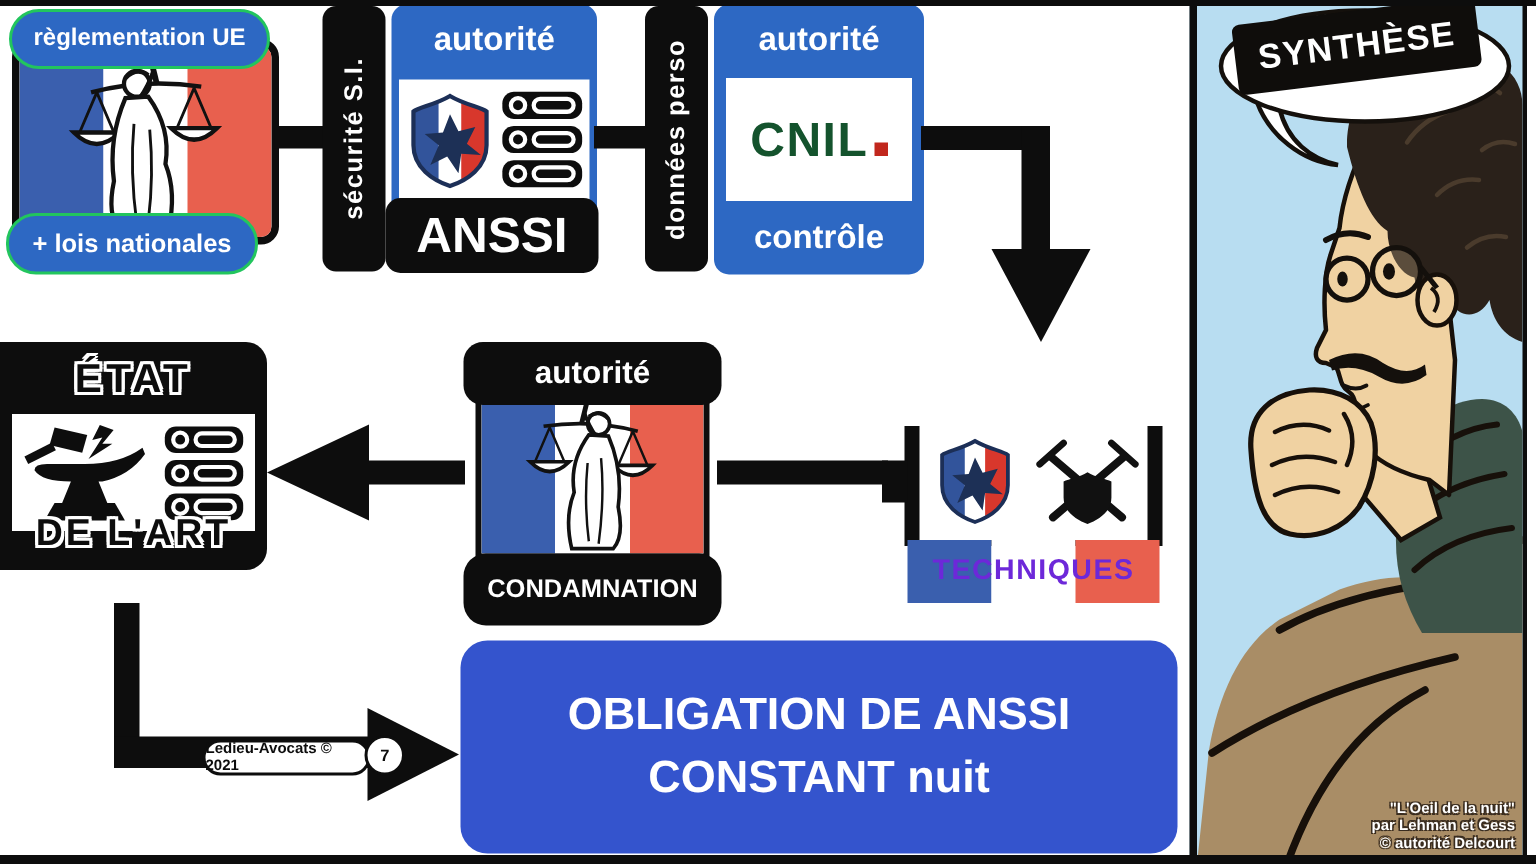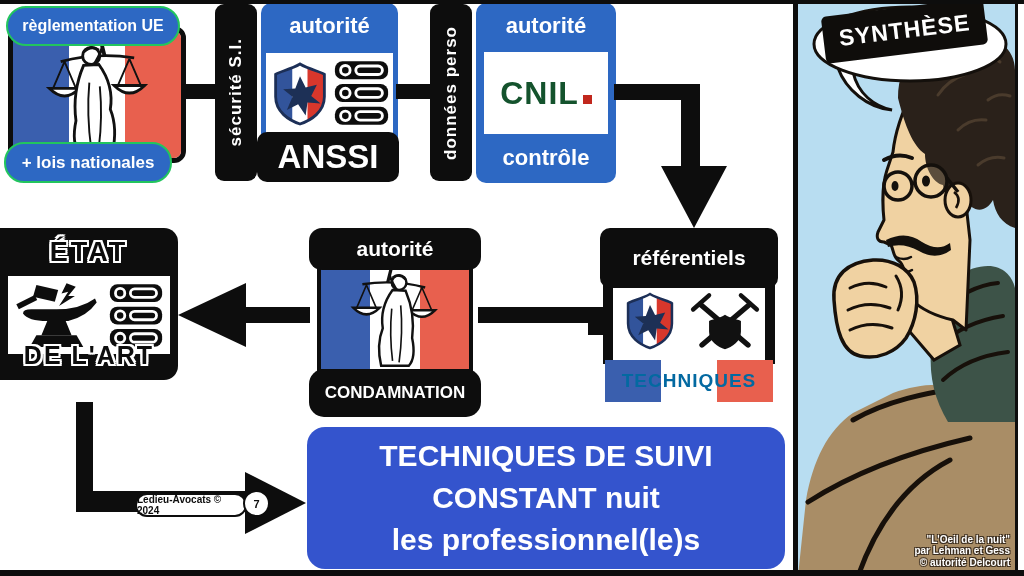--- a/index.html
+++ b/index.html
@@ -169,40 +169,37 @@
           <span class="cnil-dot"></span>
         </span>
     </div>
     <div class="hdr-txt" style="bottom:12px;text-align:center;">contrôle</div>
   </div>
 
   <div class="conn" style="left:614px;top:84px;width:86px;height:16px;"></div>
   <div class="conn" style="left:681px;top:84px;width:19px;height:84px;"></div>
   <div class="tri" style="left:661px;top:166px;border-left:33px solid transparent;border-right:33px solid transparent;border-top:62px solid #0d0d0d;"></div>
 
-  <div class="blackbox" style="left:600px;top:228px;width:178px;height:60px;font-size:21px;font-weight:bold;z-index:3;">
-      <span>référentiels</span>
-    </div>
   <div class="abs blk" style="left:603px;top:284px;width:172px;height:80px;z-index:2;">
     <div class="abs" style="left:10px;top:0;width:152px;height:76px;background:#fff;"></div>
     <svg class="abs" style="left:20px;top:6px;width:54px;height:62px;">
         <use href="#shield"></use>
       </svg>
     <svg class="abs" style="left:84px;top:6px;width:76px;height:62px;">
         <use href="#swords"></use>
       </svg>
   </div>
   <div class="abs" style="left:605px;top:360px;width:168px;height:42px;z-index:3;">
     <div class="flag">
         <div class="f-b"></div>
         <div class="f-w"></div>
         <div class="f-r"></div>
       </div>
     <div class="abs" style="left:0;top:0;width:100%;height:100%;display:flex;align-items:center;justify-content:center;
-         font-size:19px;font-weight:800;letter-spacing:1px;color:#0369a1;">TECHNIQUES</div>
+         font-size:19px;font-weight:800;letter-spacing:1px;color:#6d28d9;">TECHNIQUES</div>
   </div>
   <div class="conn" style="left:588px;top:307px;width:17px;height:28px;"></div>
   <div class="conn" style="left:478px;top:307px;width:114px;height:16px;"></div>
 
   <div class="blackbox" style="left:309px;top:228px;width:172px;height:42px;font-size:21px;font-weight:600;z-index:3;border-radius:13px;">
       <span>autorité</span>
     </div>
   <div class="abs" style="left:317px;top:259px;width:148px;height:106px;border:4px solid #0d0d0d;overflow:hidden;z-index:2;">
     <div class="flag">
         <div class="f-b"></div>
@@ -229,30 +226,29 @@
     <svg class="abs" style="left:108px;top:54px;width:56px;height:68px;">
         <use href="#servers"></use>
       </svg>
     <div class="abs outline-txt" style="left:0;bottom:0;width:100%;height:50px;display:flex;align-items:center;justify-content:center;font-size:25px;letter-spacing:2px;">DE L'ART</div>
   </div>
 
   <div class="conn" style="left:76px;top:402px;width:17px;height:110px;"></div>
   <div class="conn" style="left:76px;top:491px;width:170px;height:21px;"></div>
   <div class="tri" style="left:245px;top:472px;border-top:31px solid transparent;border-bottom:31px solid transparent;border-left:61px solid #0d0d0d;"></div>
   <div class="abs credit-pill">
-      <span>Ledieu-Avocats © 2024</span>
+      <span>Ledieu-Avocats © 2021</span>
     </div>
   <div class="abs page-circle">
       <span>7</span>
     </div>
 
   <div class="abs obli">
-    <div>TECHNIQUES DE SUIVI</div>
+    <div>OBLIGATION DE ANSSI</div>
     <div>CONSTANT nuit</div>
-    <div>les professionnel(le)s</div>
   </div>
 
   <div class="abs panel">
     <svg width="217" height="576" viewBox="0 0 217 576">
 
       <path d="M0,576 L8,500 C15,460 30,430 55,413 L95,393 C115,386 135,383 152,386 L217,358 L217,576 Z" fill="#a98d66"></path>
       <path d="M55,420 C90,400 130,393 160,388 M10,502 C60,470 120,450 172,438 M60,576 C80,520 110,482 152,460 M150,390 C180,374 205,364 217,360" fill="none" stroke="#17100a" stroke-width="5" stroke-linecap="round"></path>
 
       <path d="M138,302 C148,280 170,266 190,266 C205,266 214,276 217,288 L217,422 L150,422 C137,400 131,378 133,350 Z" fill="#3d5348"></path>
       <path d="M145,310 C160,295 180,285 200,283 M142,345 C158,330 180,320 205,316 M145,380 C162,364 185,355 210,352" fill="none" stroke="#17100a" stroke-width="4" stroke-linecap="round"></path>

